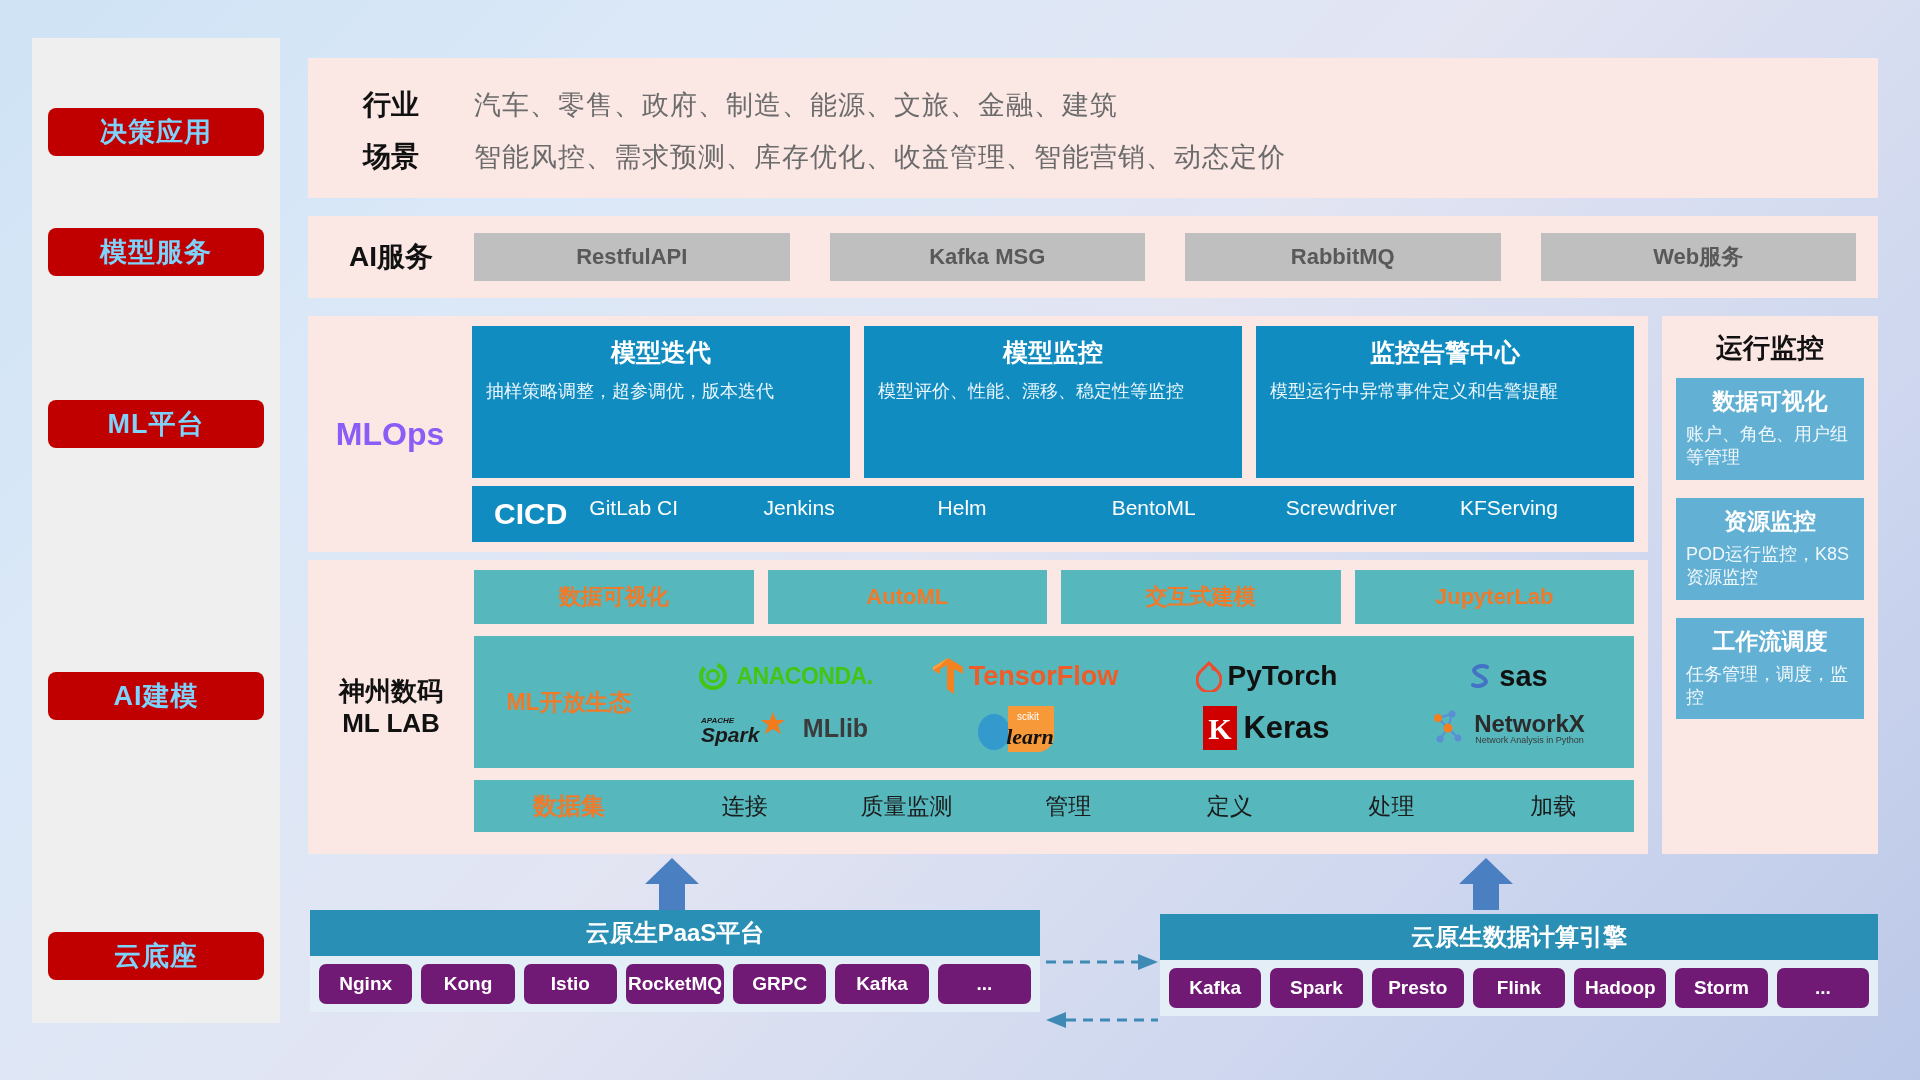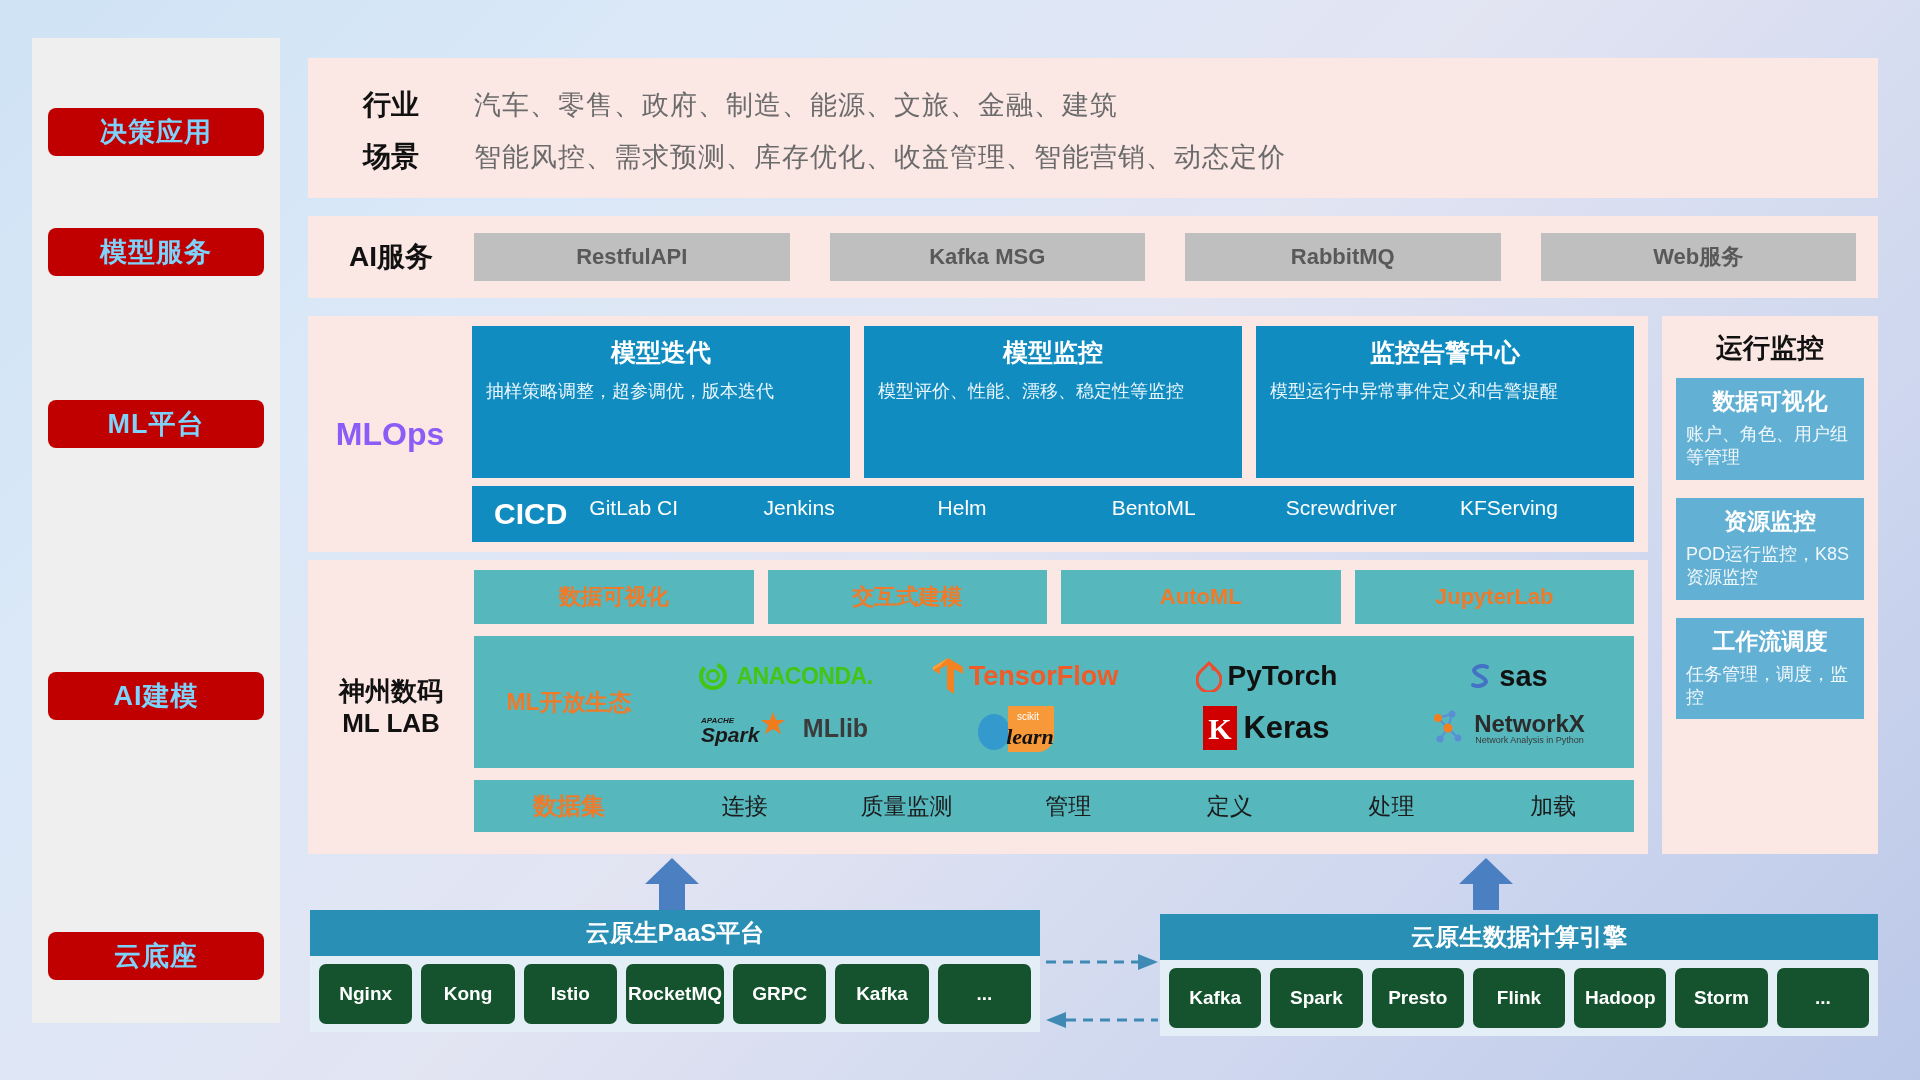--- a/index.html
+++ b/index.html
@@ -90,21 +90,21 @@
   #band-mon{left:1662px;top:316px;width:216px;height:538px;}
   .mon-title{text-align:center;font-size:27px;font-weight:bold;color:#111;padding:14px 0 12px 0;}
   .mon-card{margin:0 14px 18px 14px;background:#62b0d4;color:#fff;padding:8px 10px 10px 10px;box-sizing:border-box;}
   .mon-card h5{margin:0 0 6px 0;font-size:23px;text-align:center;font-weight:bold;}
   .mon-card p{margin:0;font-size:18px;line-height:1.3;color:#f0f8fc;}
   .arrow-wrap{position:absolute;}
   .cloud-col{position:absolute;}
   .cloud-head{height:46px;background:#2a8fb5;color:#fff;display:flex;align-items:center;
     justify-content:center;font-size:24px;font-weight:bold;}
   .cloud-body{background:#e4eef6;padding:8px 9px;display:flex;gap:9px;box-sizing:border-box;}
-  .cloud-chip{flex:1;background:#14532d;color:#fff;border-radius:7px;height:60px;
+  .cloud-chip{flex:1;background:#701a75;color:#fff;border-radius:7px;height:40px;
     display:flex;align-items:center;justify-content:center;text-align:center;
     font-size:19px;font-weight:bold;line-height:1.05;padding:0 2px;box-sizing:border-box;}
 </style>
 </head>
 <body>
 
 <div class="stage">
 
   <div class="left-rail"></div>
   <div class="stage-chip" id="chip0">
@@ -194,24 +194,24 @@
       <div class="lab-key">
         <span>神州数码</span>
         <span>ML LAB</span>
       </div>
       <div class="lab-right">
         <div class="lab-tabs">
           <div class="lab-tab">
               <span>数据可视化</span>
             </div>
           <div class="lab-tab">
+              <span>AutoML</span>
+            </div>
+          <div class="lab-tab">
               <span>交互式建模</span>
-            </div>
-          <div class="lab-tab">
-              <span>AutoML</span>
             </div>
           <div class="lab-tab">
               <span>JupyterLab</span>
             </div>
         </div>
 
         <div class="lab-eco">
           <div class="lab-eco-key">ML开放生态</div>
           <div class="logo-grid">
 

